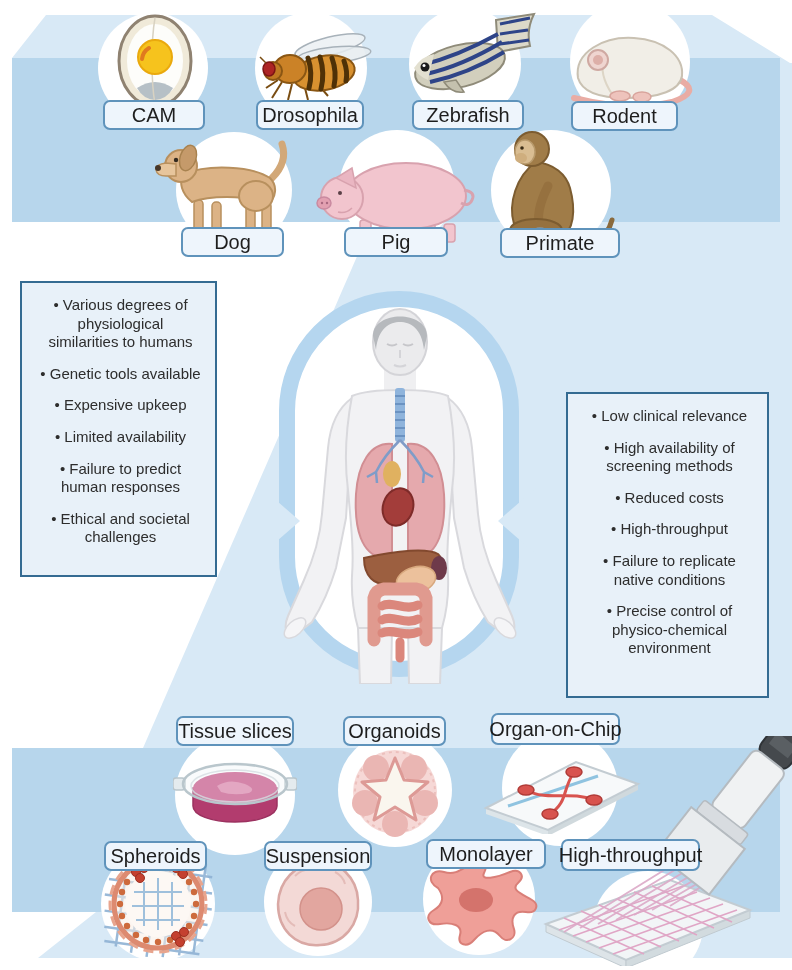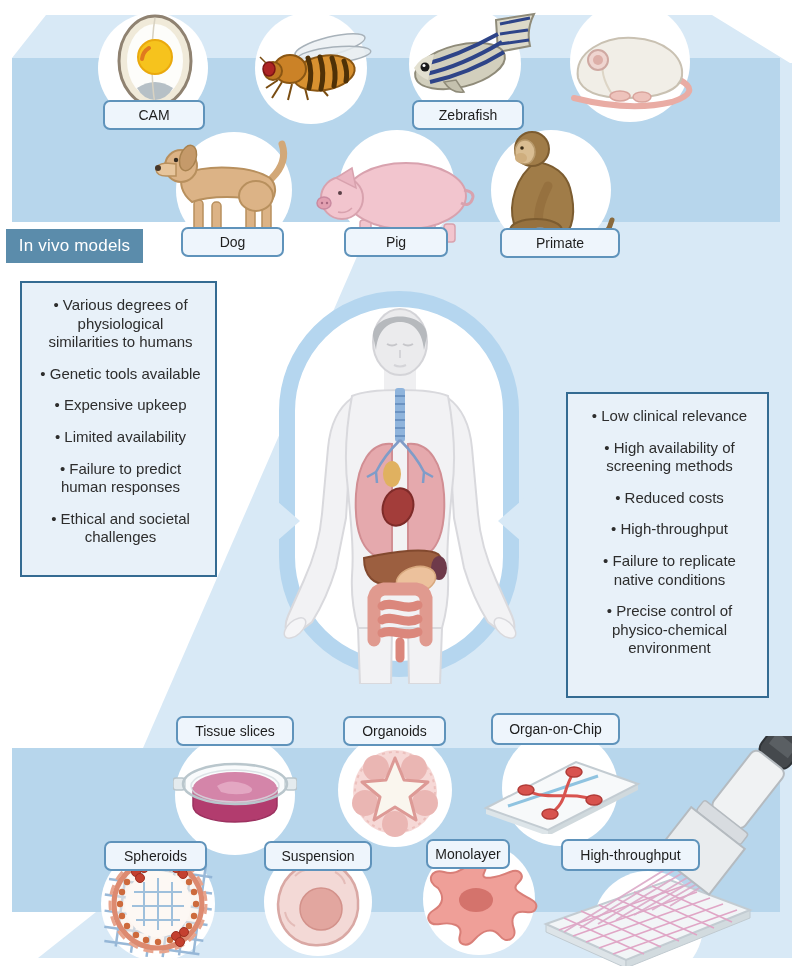--- a/index.html
+++ b/index.html
@@ -7,21 +7,21 @@
     position:relative; width:792px; height:970px; background:#ffffff;
     overflow:hidden; font-family:"Liberation Sans", sans-serif;
   }
   .canvas svg { display:block; }
   .bg { position:absolute; left:0; top:0; }
   .icon { position:absolute; }
   .tag {
     position:absolute; height:30px; box-sizing:border-box;
     background:#eef5fc; border:2px solid #5f93bb; border-radius:7px;
     display:flex; align-items:center; justify-content:center;
-    font-size:14px; font-weight:500; color:#1e1e1e; white-space:nowrap;
+    font-size:20px; font-weight:500; color:#1e1e1e; white-space:nowrap;
   }
   .badge {
     position:absolute; box-sizing:border-box; background:#5b8cab; color:#ffffff;
     display:flex; align-items:center; justify-content:center;
     font-size:17px; letter-spacing:0.2px;
   }
   .notebox {
     position:absolute; box-sizing:border-box; background:#e8f1f9;
     border:2px solid #346b92; padding:13px 8px 4px 12px;
     color:#2d2d2d; font-size:15px; line-height:1.24;
@@ -316,34 +316,35 @@
         <rect x="160" y="-58" width="36" height="66" rx="10" fill="#45494d" stroke="#2f3337" stroke-width="2"></rect>
         <rect x="166" y="-20" width="24" height="14" fill="#5a5f63"></rect>
         <rect x="158" y="6" width="40" height="74" rx="7" fill="#f0f2f3" stroke="#b5bbc0" stroke-width="2"></rect>
         <rect x="150" y="78" width="56" height="14" rx="3" fill="#d8dce0" stroke="#b5bbc0" stroke-width="1.5"></rect>
         <rect x="144" y="92" width="68" height="58" fill="#e9ecee" stroke="#b5bbc0" stroke-width="2"></rect>
       </g>
     </svg>
   </div>
 
   <div class="tag" style="left:103px; top:100px; width:102px;">CAM</div>
+  <div class="tag" style="left:256px; top:100px; width:108px;">Drosophila</div>
   <div class="tag" style="left:412px; top:100px; width:112px;">Zebrafish</div>
+  <div class="tag" style="left:571px; top:101px; width:107px;">Rodent</div>
   <div class="tag" style="left:181px; top:227px; width:103px;">Dog</div>
   <div class="tag" style="left:344px; top:227px; width:104px;">Pig</div>
   <div class="tag" style="left:500px; top:228px; width:120px;">Primate</div>
 
   <div class="tag" style="left:176px; top:716px; width:118px;">Tissue slices</div>
   <div class="tag" style="left:343px; top:716px; width:103px;">Organoids</div>
   <div class="tag" style="left:491px; top:713px; width:129px; height:32px;text-align:right;">Organ-on-Chip</div>
   <div class="tag" style="left:104px; top:841px; width:103px;">Spheroids</div>
   <div class="tag" style="left:264px; top:841px; width:108px;">Suspension</div>
-  <div class="tag" style="left:426px; top:839px; width:84px;">Monolayer</div>
+  <div class="tag" style="left:426px; top:839px; width:120px;">Monolayer</div>
   <div class="tag" style="left:561px; top:839px; width:139px; height:32px;">High-throughput</div>
 
-  <div class="badge" style="left:6px; top:229px; width:137px; height:34px;">In vivo models</div>
 
   <div class="notebox" style="left:20px; top:281px; width:197px; min-height:296px;">
     <p class="note">• Various degrees of
 physiological
 similarities to humans</p>
     <p class="note">• Genetic tools available</p>
     <p class="note">• Expensive upkeep</p>
     <p class="note">• Limited availability</p>
     <p class="note">• Failure to predict
 human responses</p>

